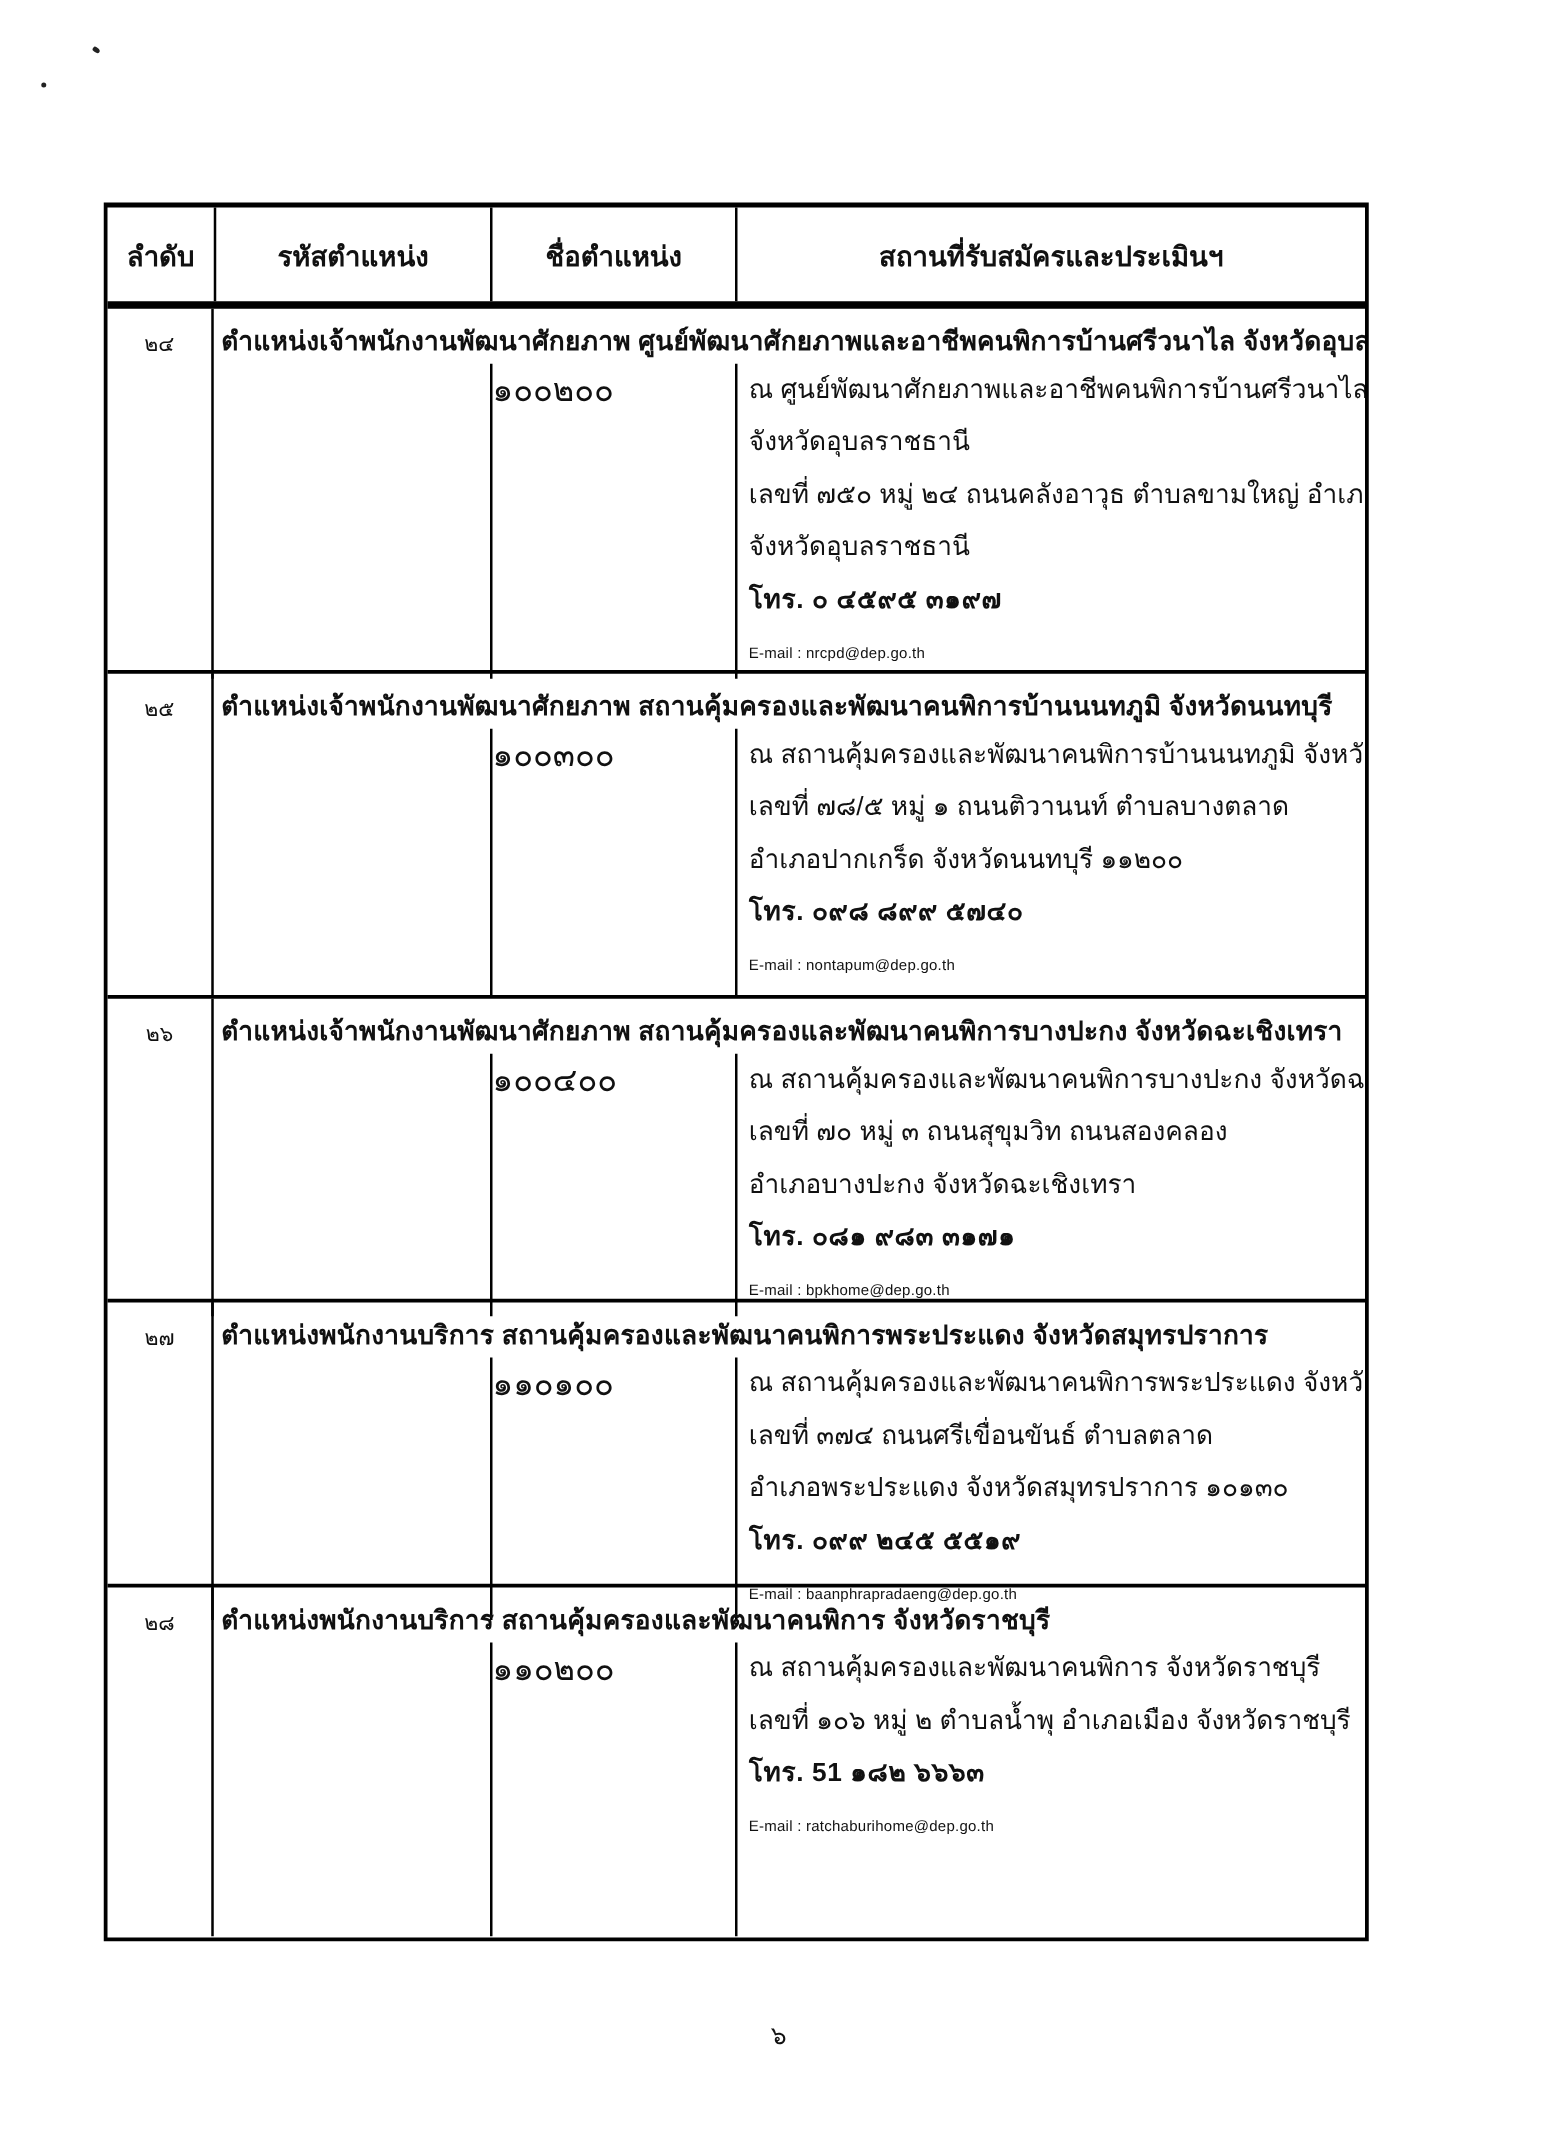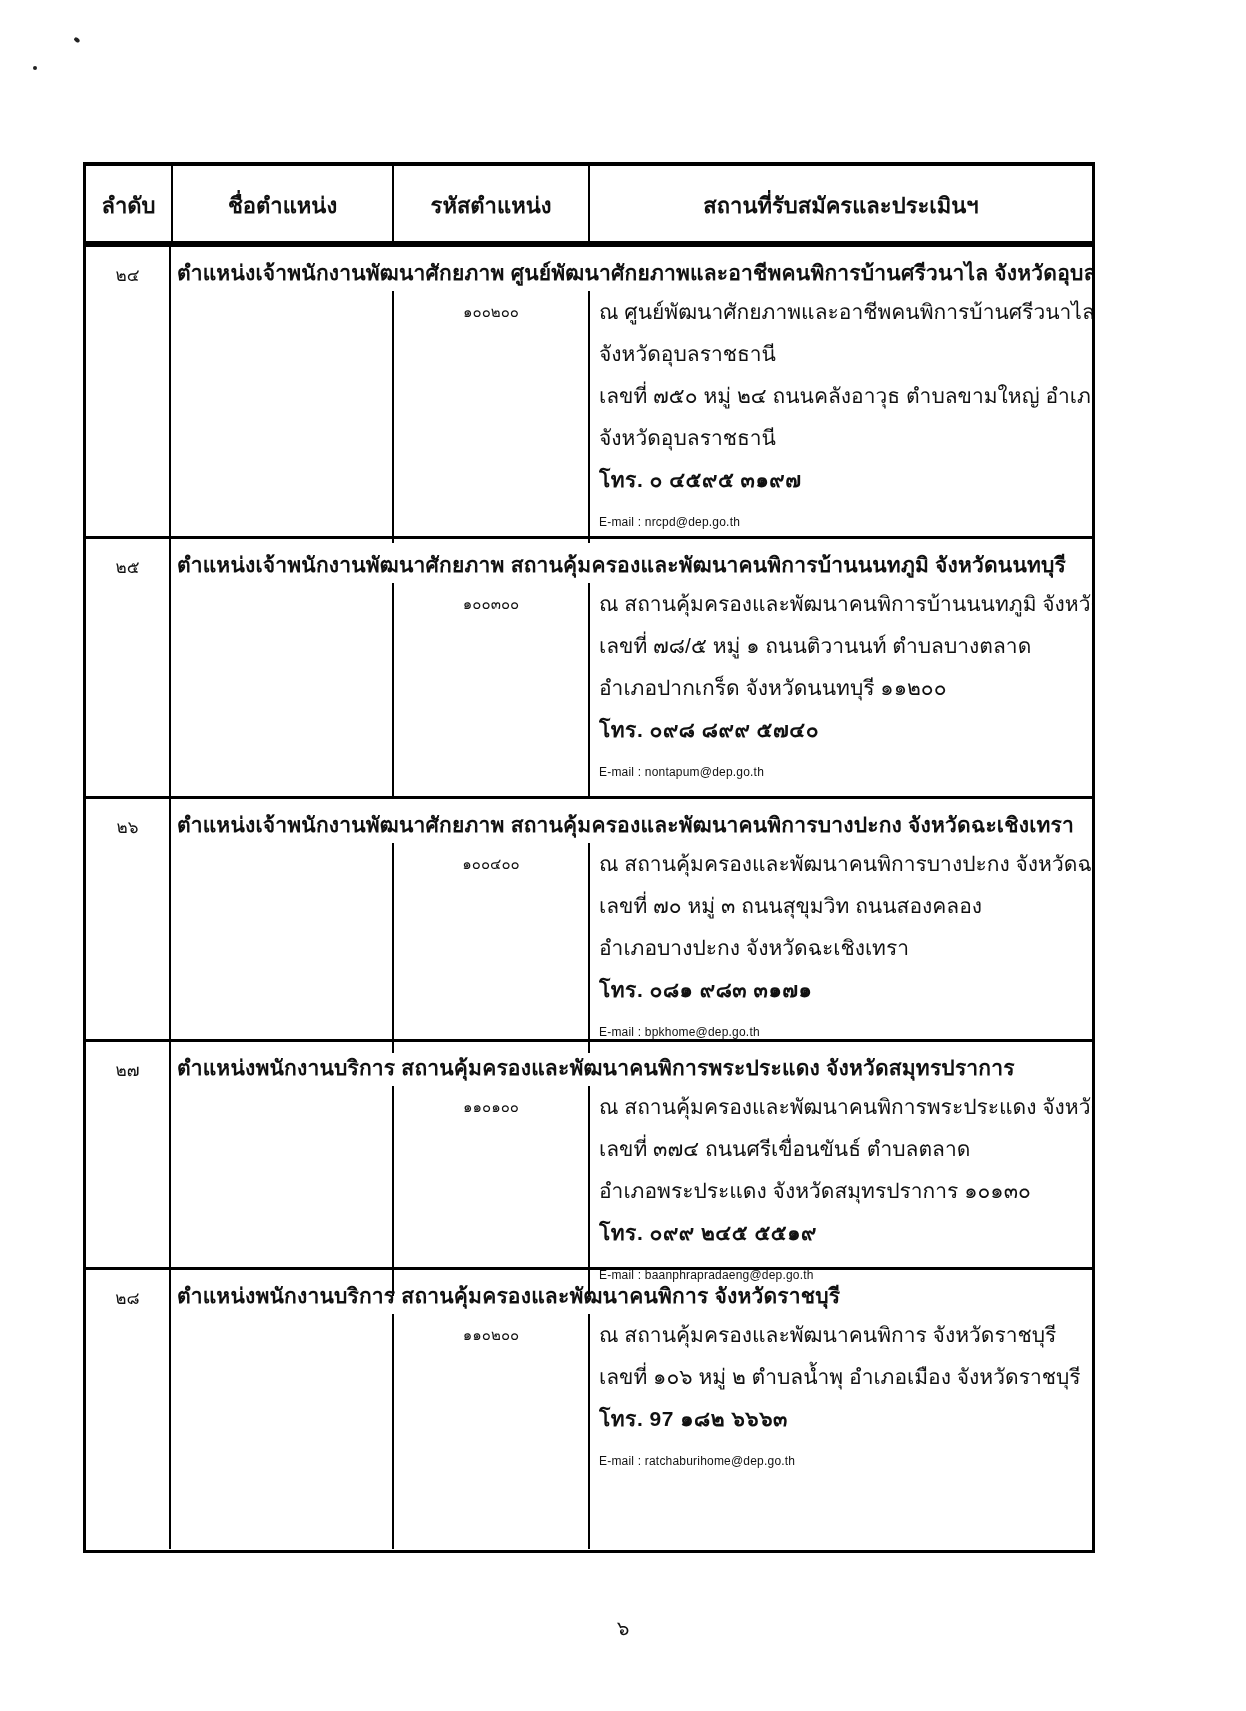--- a/index.html
+++ b/index.html
@@ -39,21 +39,21 @@
     font-size:17px;
   }
   .row-content { display:flex; flex-direction:column; min-width:0; }
   .row-title {
     font-weight:bold; padding:9px 0 2px 6px; white-space:nowrap; overflow:hidden;
     letter-spacing:0.2px;
   }
   .row-body { flex:1; display:grid; grid-template-columns:221px 196px 1fr; min-height:0; }
   .name-col { }
   .code-col {
-    border-left:2px solid #000; text-align:center; line-height:42px; font-size:15px;
+    border-left:2px solid #000; text-align:left; line-height:42px; font-size:26px;
   }
   .detail-col {
     border-left:2px solid #000; padding-left:9px; min-width:0;
   }
   .detail-line {
     line-height:42px; white-space:nowrap; overflow:hidden; font-size:21px;
   }
   .phone-line { font-weight:bold; letter-spacing:0.5px; }
   .email-line { font-size:12px; letter-spacing:0.2px; }
 
@@ -65,22 +65,22 @@
 </head>
 <body>
 
 <div class="speck speck-1"></div>
 <div class="speck speck-2"></div>
 
 <div class="doc-table">
 
   <div class="thead">
     <div class="th">ลำดับ</div>
+    <div class="th">รหัสตำแหน่ง</div>
     <div class="th">ชื่อตำแหน่ง</div>
-    <div class="th">รหัสตำแหน่ง</div>
     <div class="th">สถานที่รับสมัครและประเมินฯ</div>
   </div>
 
   <div class="row r24">
     <div class="num-cell">๒๔</div>
     <div class="row-content">
       <div class="row-title">ตำแหน่งเจ้าพนักงานพัฒนาศักยภาพ ศูนย์พัฒนาศักยภาพและอาชีพคนพิการบ้านศรีวนาไล จังหวัดอุบลราชธานี</div>
       <div class="row-body">
         <div class="name-col"></div>
         <div class="code-col">๑๐๐๒๐๐</div>
@@ -153,21 +153,21 @@
   <div class="row r28">
     <div class="num-cell">๒๘</div>
     <div class="row-content">
       <div class="row-title">ตำแหน่งพนักงานบริการ สถานคุ้มครองและพัฒนาคนพิการ จังหวัดราชบุรี</div>
       <div class="row-body">
         <div class="name-col"></div>
         <div class="code-col">๑๑๐๒๐๐</div>
         <div class="detail-col">
           <div class="detail-line">ณ สถานคุ้มครองและพัฒนาคนพิการ จังหวัดราชบุรี</div>
           <div class="detail-line">เลขที่ ๑๐๖ หมู่ ๒ ตำบลน้ำพุ อำเภอเมือง จังหวัดราชบุรี</div>
-          <div class="detail-line phone-line">โทร. 97 ๑๘๒ ๖๖๖๓</div>
+          <div class="detail-line phone-line">โทร. 51 ๑๘๒ ๖๖๖๓</div>
           <div class="detail-line email-line">E-mail : ratchaburihome@dep.go.th</div>
         </div>
       </div>
     </div>
   </div>
 
 </div>
 
 <div class="page-number">๖</div>
 

